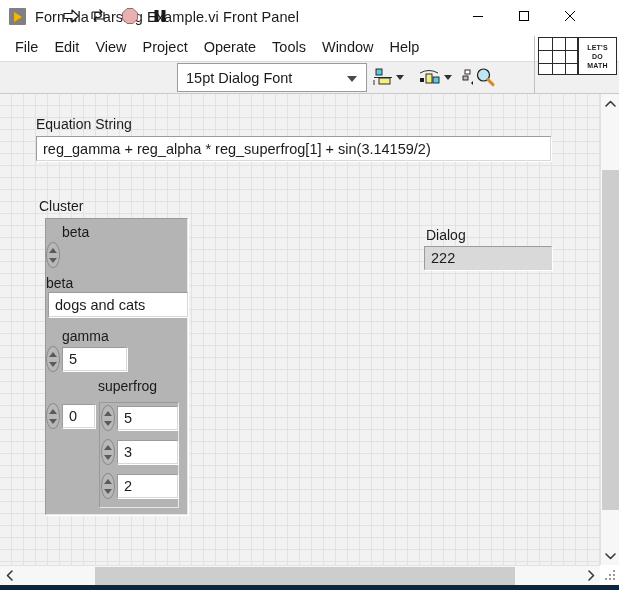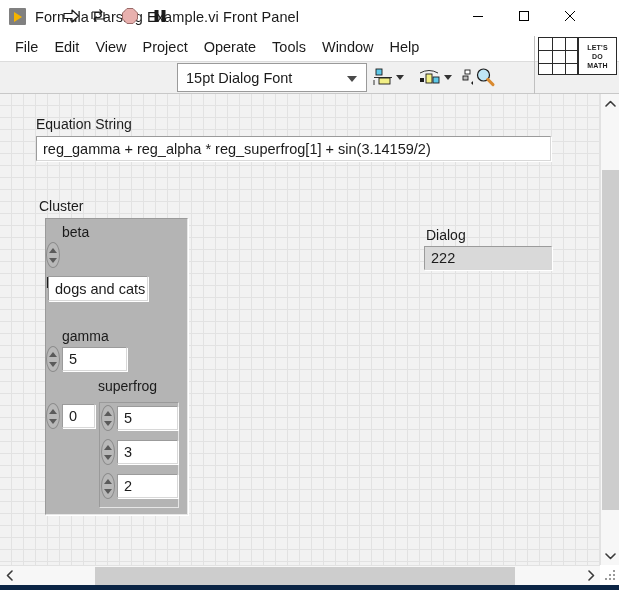--- a/index.html
+++ b/index.html
@@ -494,21 +494,21 @@
 
       <div id="cluster-box" style="left:45px; top:124px; width:143px; height:297px;"></div>
 
       <div class="lv-label" style="left:62px; top:130px;">beta</div>
       <div class="lv-spin" style="left:46px; top:148px;">
         <i class="up"></i>
         <i class="down"></i>
       </div>
 
       <div class="lv-label" style="left:46px; top:181px;">beta</div>
-      <div class="lv-string" style="left:48px; top:182px; width:100px; height:25px;">dogs and cats</div>
+      <div class="lv-string" style="left:48px; top:198px; width:140px; height:25px;">dogs and cats</div>
 
       <div class="lv-label" style="left:62px; top:234px;">gamma</div>
       <div class="lv-spin" style="left:46px; top:252px;">
         <i class="up"></i>
         <i class="down"></i>
       </div>
       <div class="lv-num" style="left:62px; top:253px; width:65px; height:24px;">5</div>
 
       <div class="lv-label" style="left:98px; top:284px;">superfrog</div>
       <div class="lv-spin" style="left:46px; top:309px;">

